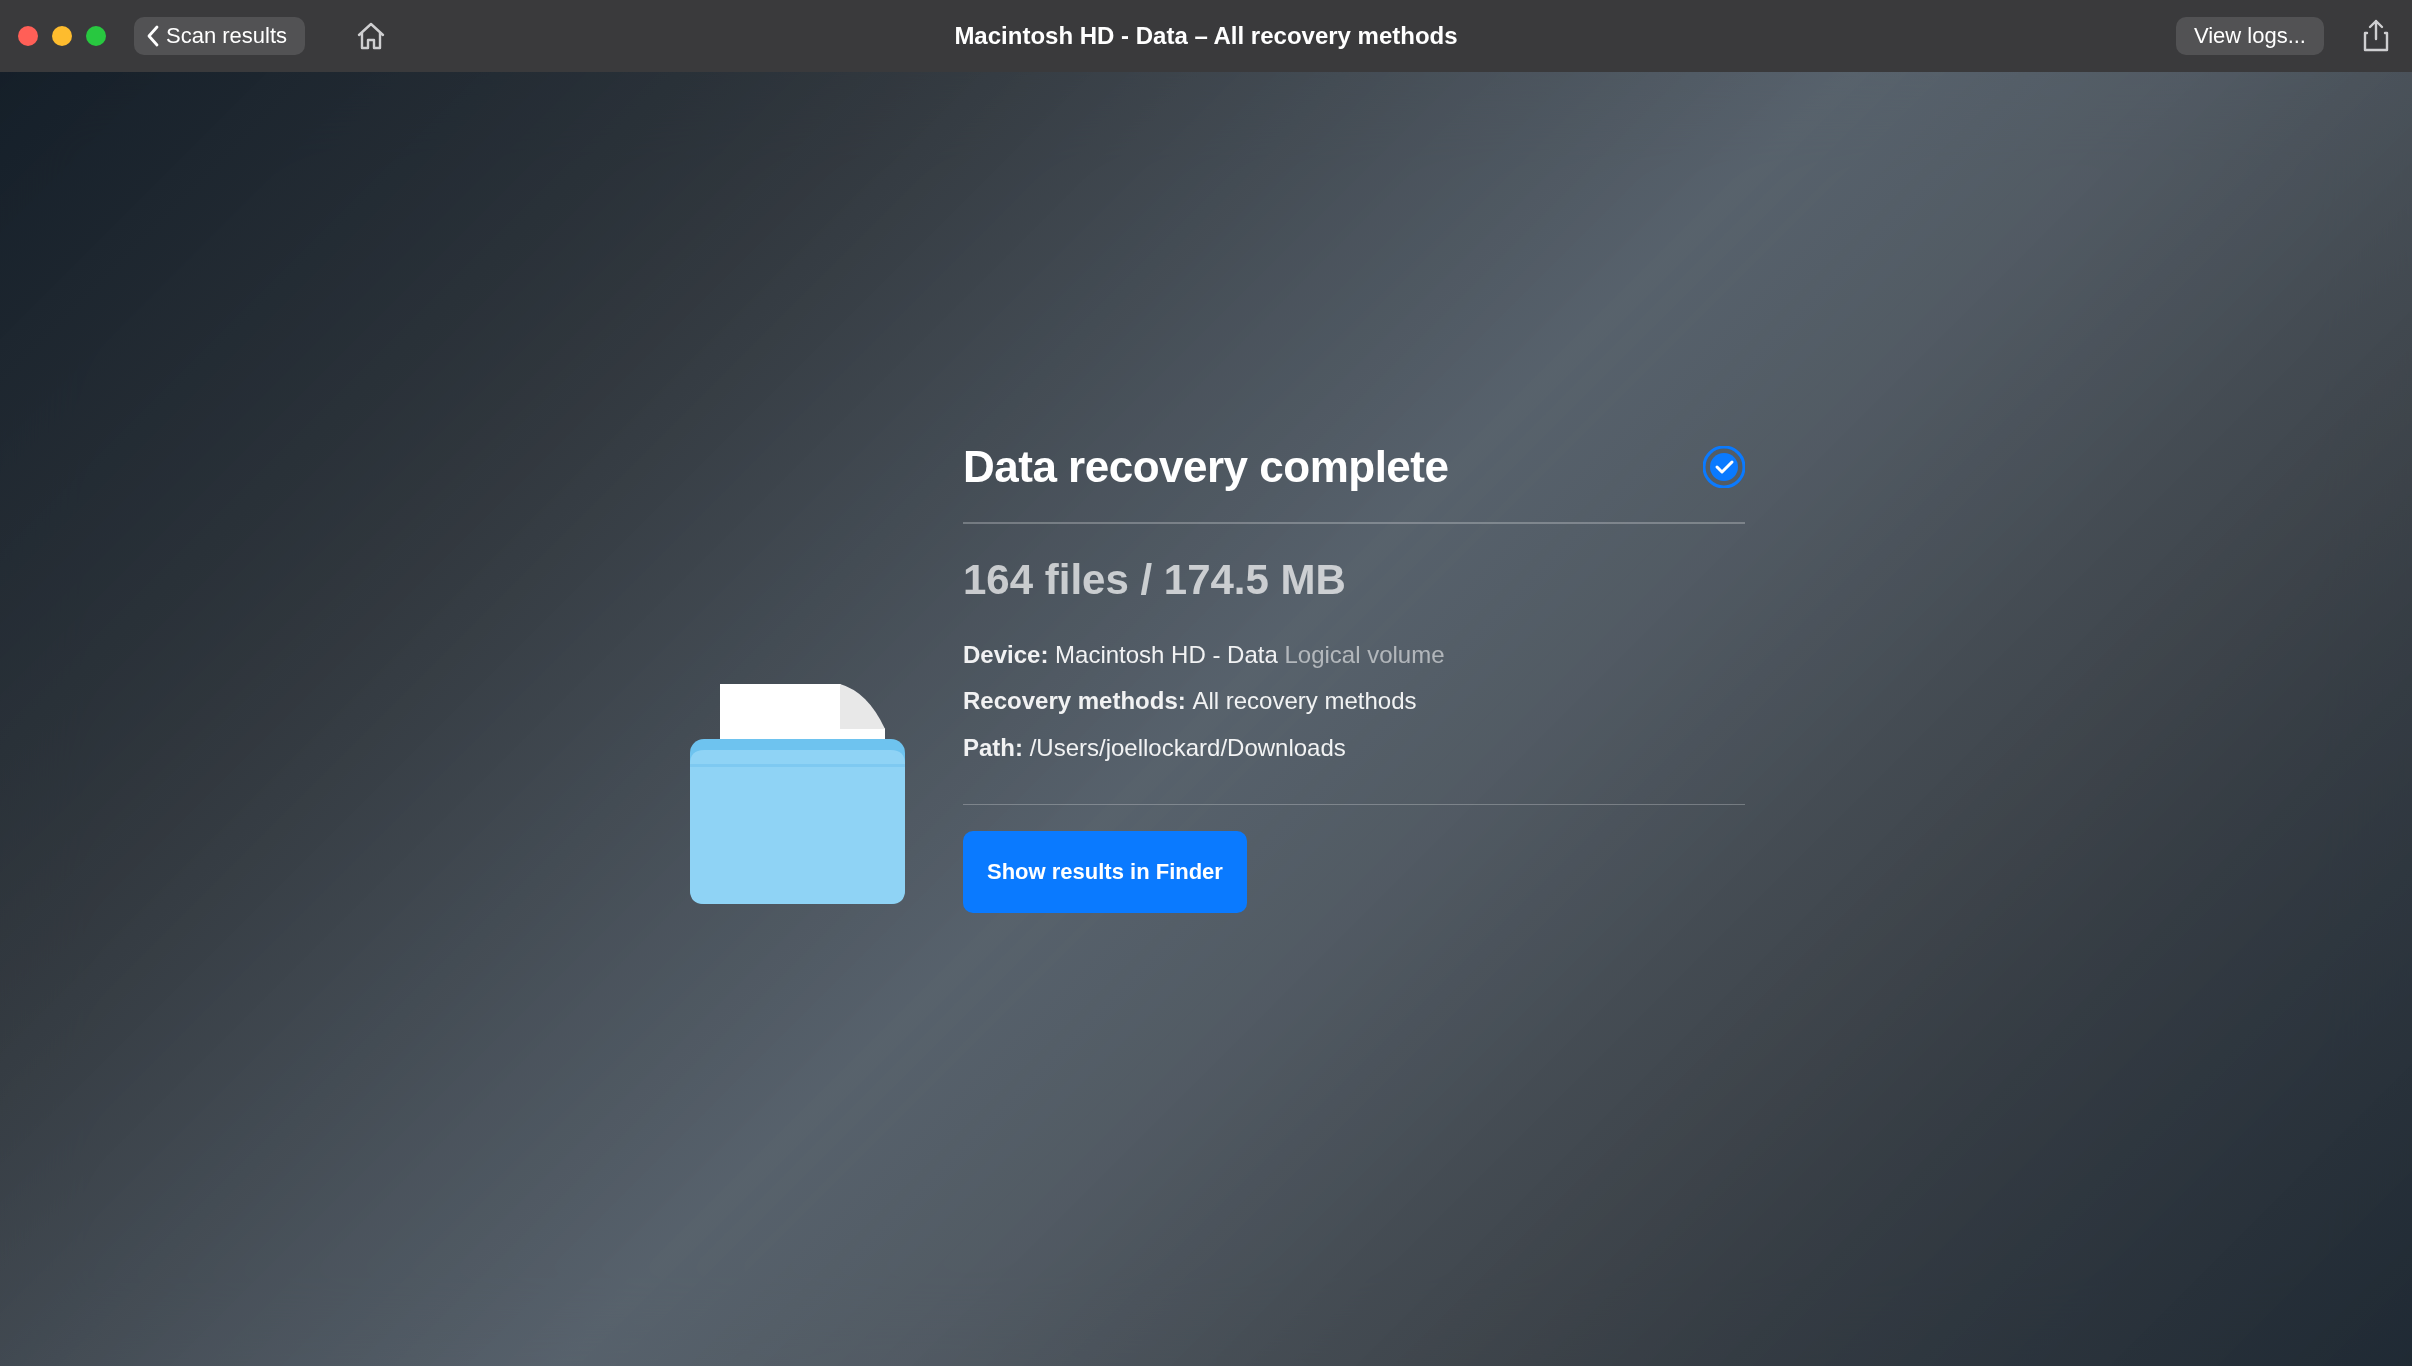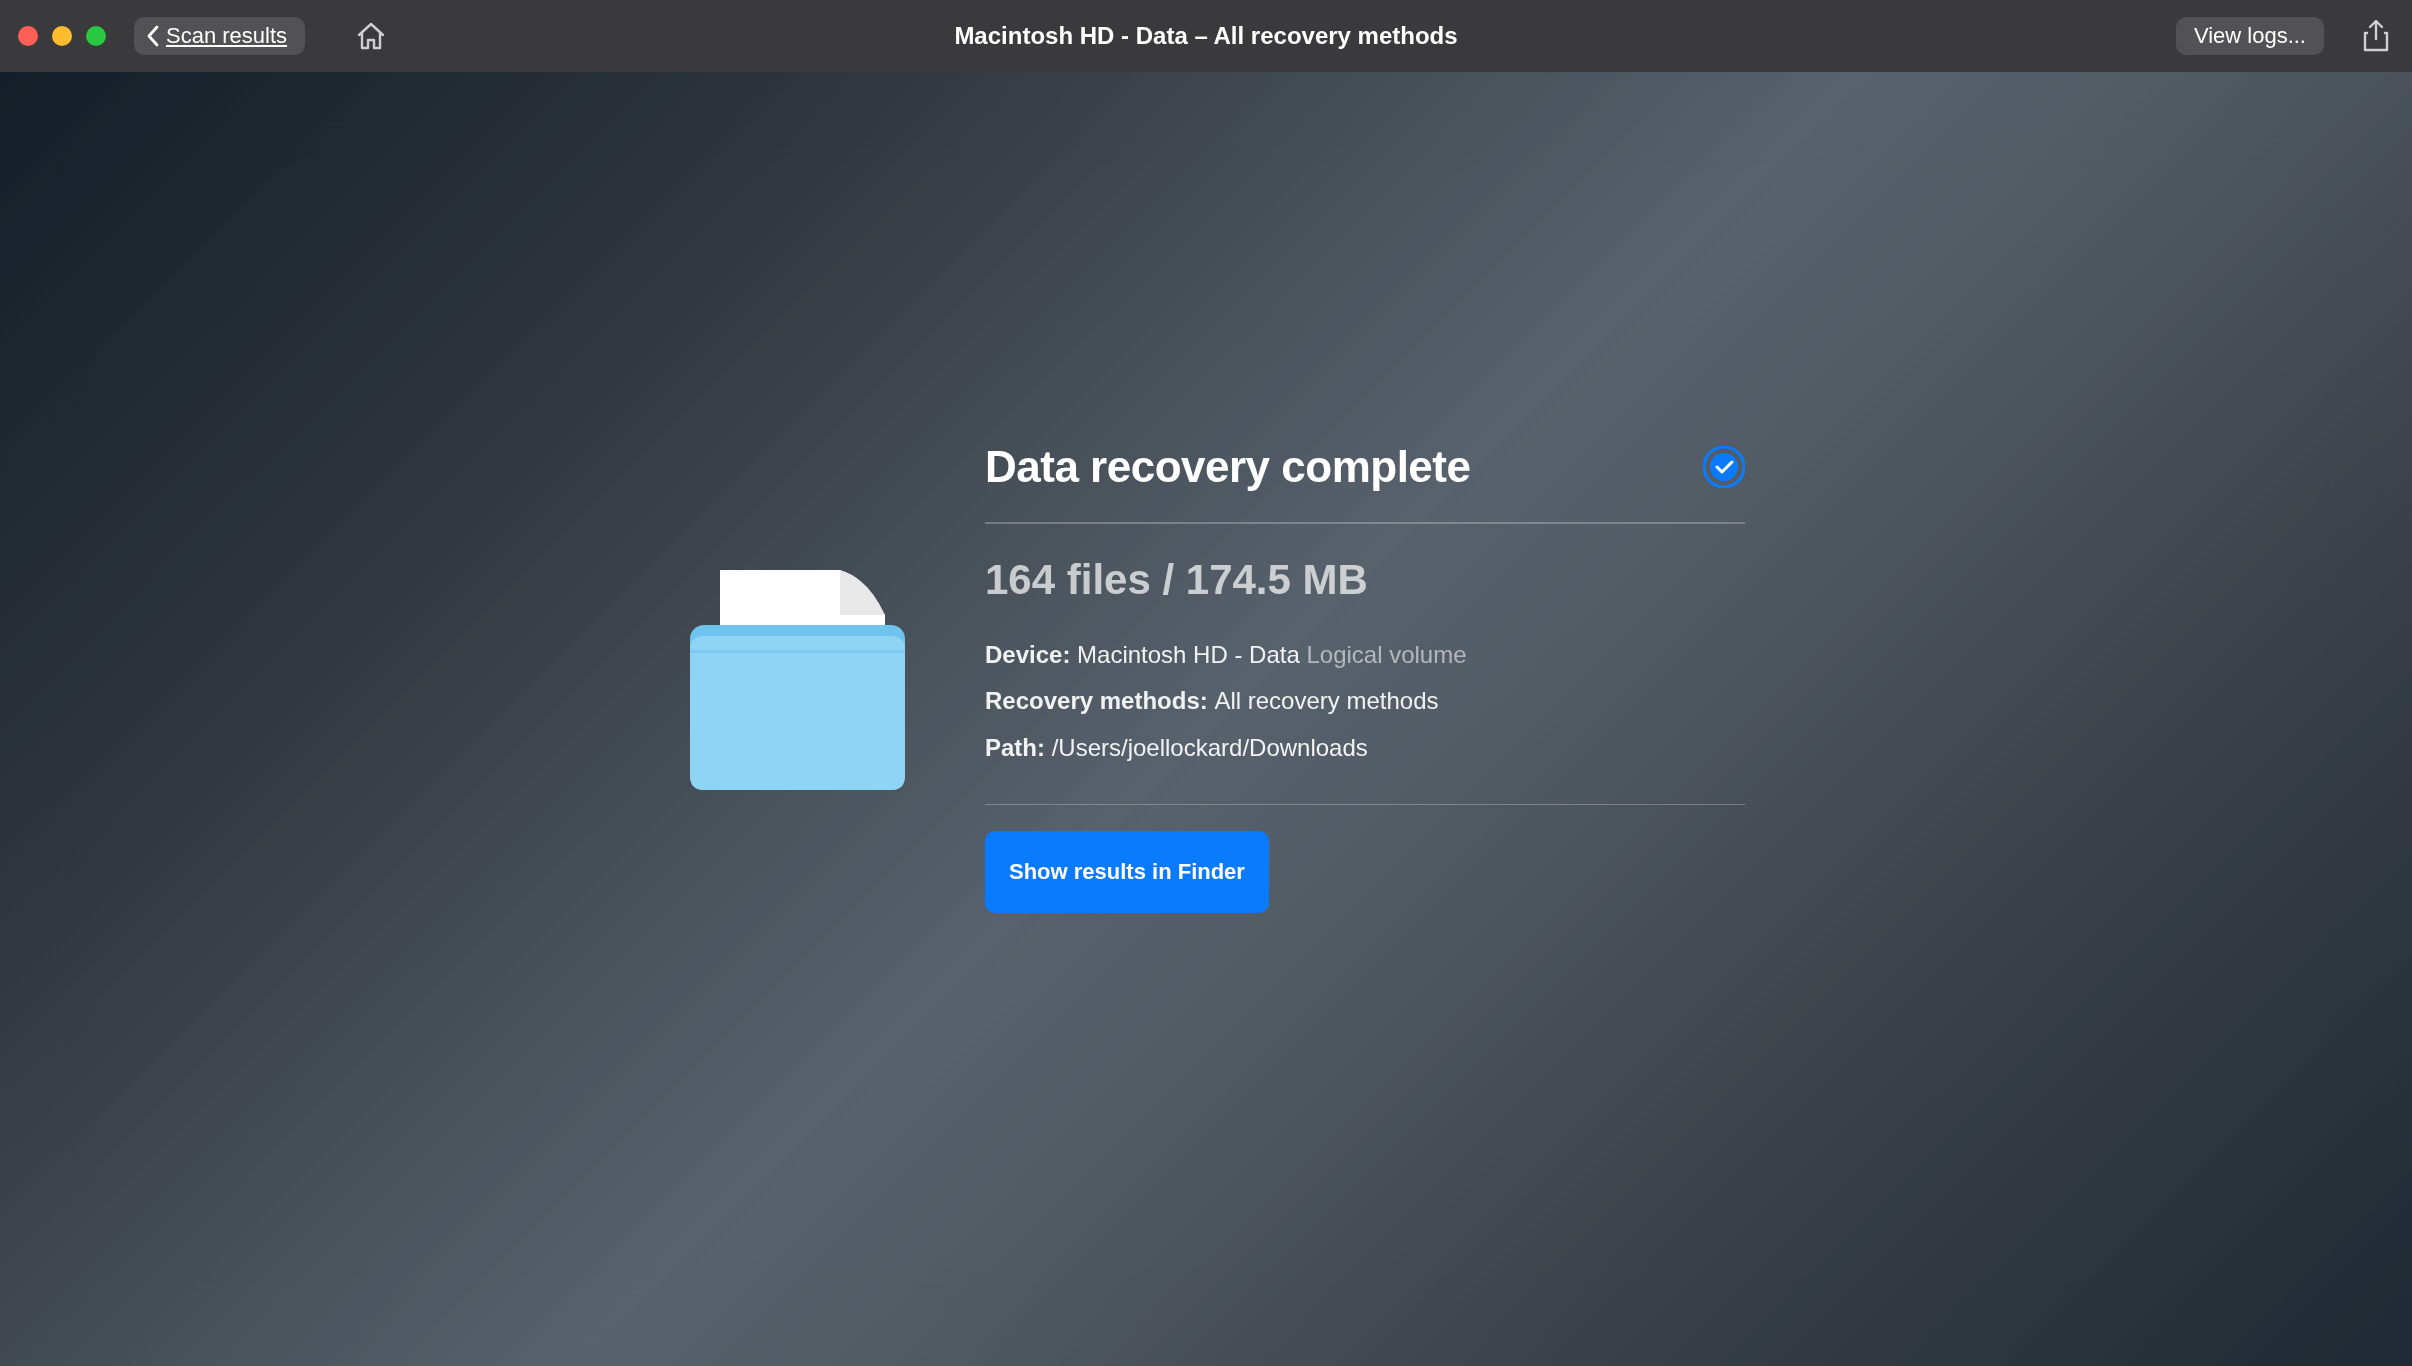--- a/index.html
+++ b/index.html
@@ -51,21 +51,20 @@
       background: #525254;
       border: none;
       border-radius: 10px;
       padding: 6px 18px 6px 12px;
       display: flex;
       align-items: center;
       gap: 6px;
       color: #ffffff;
       font-size: 22px;
       cursor: pointer;
-      text-decoration: underline;
     }
 
     .chevron-left {
       width: 14px;
       height: 22px;
     }
 
     .home-button {
       margin-left: 46px;
       background: transparent;
@@ -128,22 +127,22 @@
         rgba(30,40,50,0.85) 100%);
       backdrop-filter: blur(40px);
     }
 
     .content-panel {
       position: absolute;
       left: 690px;
       top: 370px;
       width: 1055px;
       display: flex;
-      gap: 80px;
-      align-items: center;
+      gap: 58px;
+      align-items: flex-end;
     }
 
     .folder-icon-wrap {
       flex-shrink: 0;
       width: 215px;
       padding-top: 14px;
     }
 
     .info-section {
       flex: 1;

